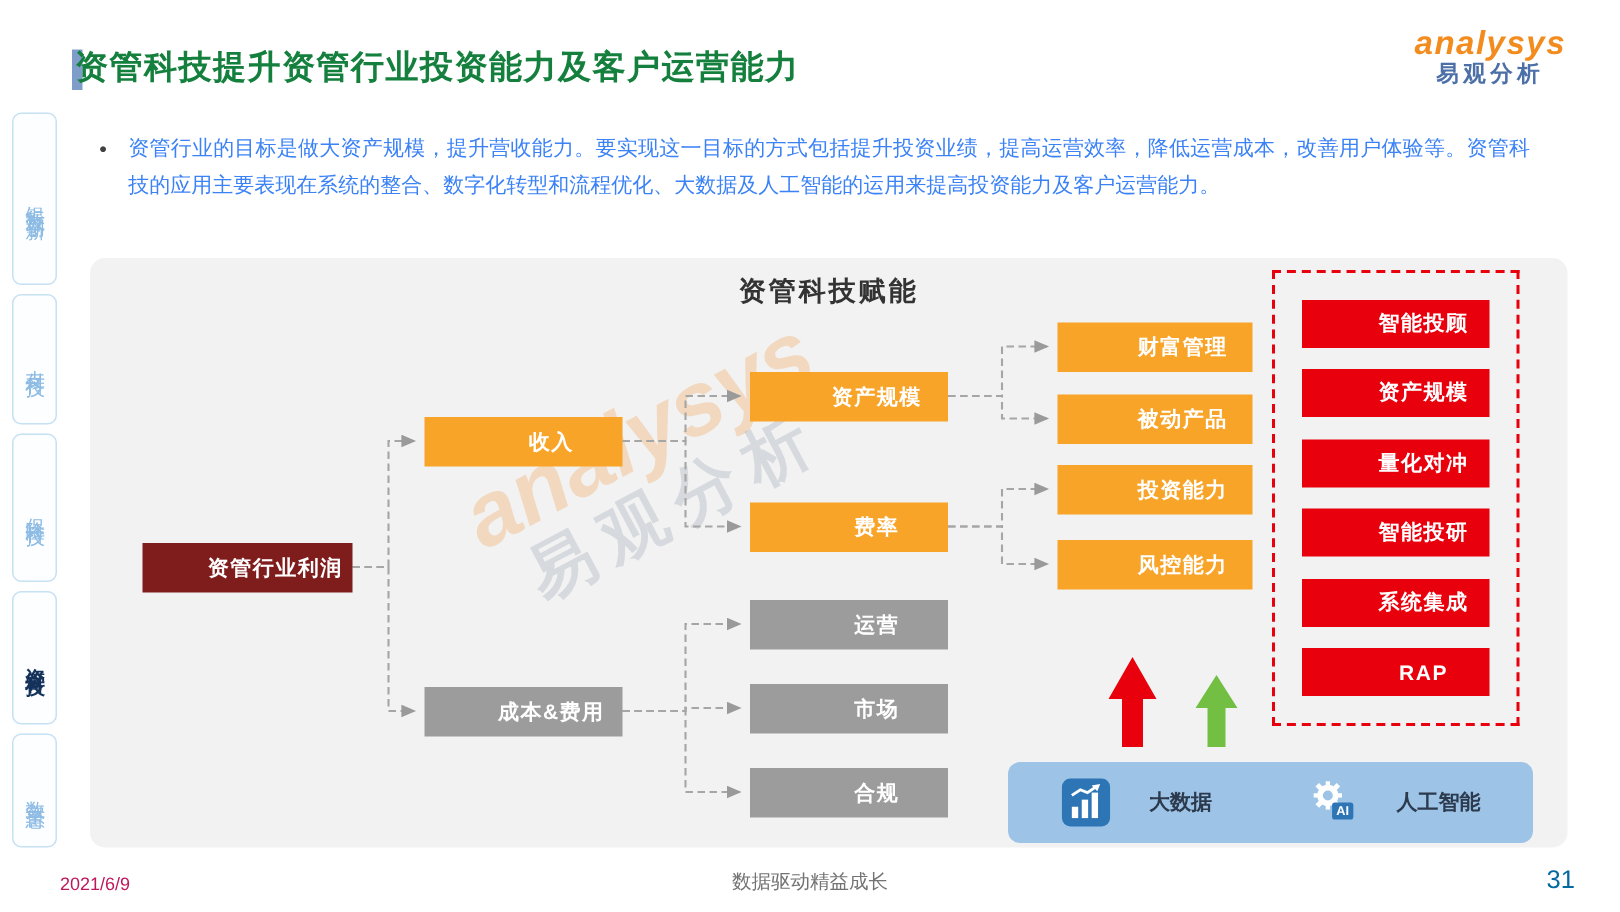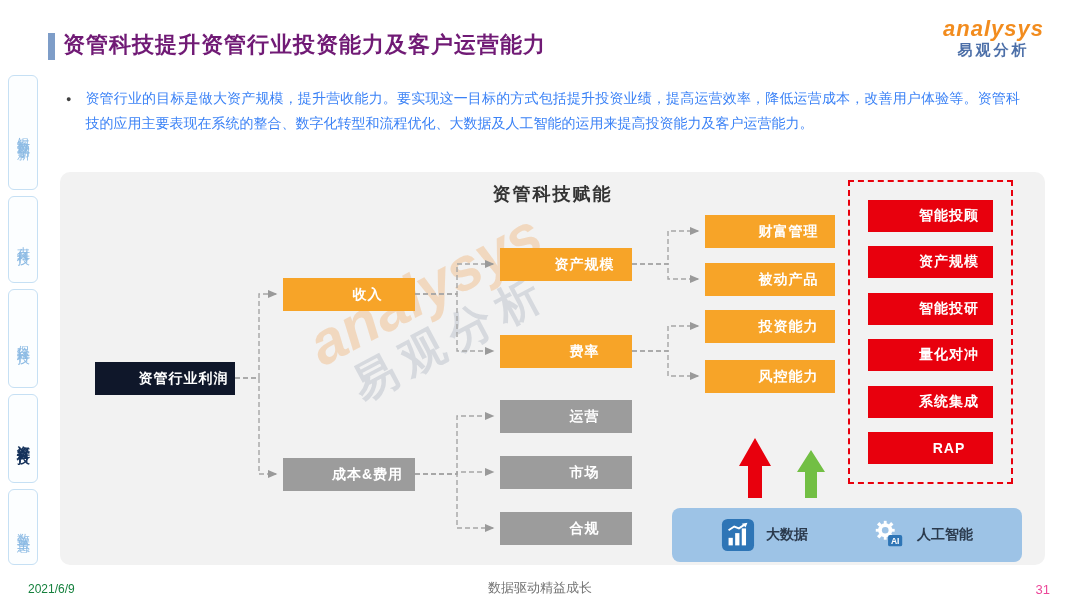--- a/index.html
+++ b/index.html
@@ -4,21 +4,21 @@
 <style>
   * { margin:0; padding:0; box-sizing:border-box; }
   html,body { width:1080px; height:608px; }
   body {
     position:relative; background:#ffffff; overflow:hidden;
     font-family:"Liberation Sans", sans-serif; color:#1a1a1a;
   }
 
   
   .title-accent { position:absolute; left:48px; top:33px; width:7px; height:27px; background:#7E9DC8; }
-  .page-title { position:absolute; left:63px; top:30px; font-size:22px; font-weight:bold; color:#701a75; letter-spacing:1px; }
+  .page-title { position:absolute; left:50px; top:30px; font-size:22px; font-weight:bold; color:#15803d; letter-spacing:1px; }
 
   .logo { position:absolute; right:36px; top:16px; text-align:center; line-height:1.15; }
   .logo-brand { color:#F28C1E; font-size:22px; font-weight:bold; font-style:italic; letter-spacing:1px; }
   .logo-cn { color:#4C6FA8; font-size:15px; font-weight:bold; letter-spacing:3px; }
 
   
   .intro { position:absolute; left:66px; top:86px; width:954px; display:flex; gap:14px; }
   .bullet { font-size:9px; color:#404040; margin-top:8px; }
   .intro-text { font-size:14px; line-height:1.8; text-align:justify; color:#3b82f6; }
 
@@ -35,50 +35,50 @@
   
   .diagram { position:absolute; left:60px; top:172px; width:985px; height:393px; background:#F2F2F2; border-radius:10px; }
   .diagram-title { position:absolute; top:10px; left:0; right:0; text-align:center; font-size:18px; font-weight:bold; color:#333; letter-spacing:2px; }
 
   .connectors { position:absolute; left:0; top:0; }
 
   .box {
     position:absolute; display:flex; align-items:center; justify-content:center;
     color:#fff; font-size:14px; font-weight:600; letter-spacing:1px;padding-left:37px;
   }
-  .box.blue   { background:#0f172a; }
+  .box.blue   { background:#7f1d1d; }
   .box.orange { background:#F7A428; }
   .box.gray   { background:#9C9C9C; }
   .box.red    { background:#E8000D; }
 
   .tech-panel {
     position:absolute; left:788px; top:8px; width:165px; height:304px;
     border:2px dashed #E8000D;
     display:flex; flex-direction:column; justify-content:space-between;
     padding:18px;
   }
   .tech-panel .box.red { position:static; width:100%; height:32px; }
 
   .legend {
     position:absolute; left:612px; top:336px; width:350px; height:54px;
     background:#9DC3E6; border-radius:8px;
     display:flex; align-items:center; justify-content:center; gap:64px;
   }
-  .legend-item { display:flex; align-items:center; gap:11px; color:#2b3a4d; font-size:14px; font-weight:bold; }
+  .legend-item { display:flex; align-items:center; gap:25px; color:#2b3a4d; font-size:14px; font-weight:bold; }
   .legend-icon { display:inline-flex; }
 
   
   .watermark { position:absolute; left:250px; top:85px; transform:rotate(-28deg); text-align:center; pointer-events:none; }
   .wm1 { font-size:60px; font-weight:bold; font-style:italic; color:rgba(242,150,60,0.28); line-height:1; }
   .wm2 { font-size:44px; font-weight:bold; color:rgba(150,160,175,0.30); letter-spacing:10px; line-height:1.1; }
 
   
-  .footer-date   { position:absolute; left:28px;  bottom:12px; font-size:12px; color:#15803d; }
+  .footer-date   { position:absolute; left:40px;  bottom:12px; font-size:12px; color:#be185d; }
   .footer-slogan { position:absolute; left:0; right:0; bottom:11px; text-align:center; font-size:13px; color:#737373; }
-  .footer-page   { position:absolute; right:30px; bottom:11px; font-size:13px; color:#ec4899; }
+  .footer-page   { position:absolute; right:30px; bottom:11px; font-size:17px; color:#0369a1; }
 </style>
 </head>
 <body>
 
 <div class="title-accent"></div>
 <h1 class="page-title">资管科技提升资管行业投资能力及客户运营能力</h1>
 
 <div class="logo">
   <div class="logo-brand">analysys</div>
   <div class="logo-cn">易观分析</div>
@@ -142,22 +142,22 @@
   <div class="box gray" style="left:440px; top:284px; width:132px; height:33px">市场</div>
   <div class="box gray" style="left:440px; top:340px; width:132px; height:33px">合规</div>
   <div class="box orange" style="left:645px; top:43px;  width:130px; height:33px">财富管理</div>
   <div class="box orange" style="left:645px; top:91px;  width:130px; height:33px">被动产品</div>
   <div class="box orange" style="left:645px; top:138px; width:130px; height:33px">投资能力</div>
   <div class="box orange" style="left:645px; top:188px; width:130px; height:33px">风控能力</div>
 
   <div class="tech-panel">
     <div class="box red">智能投顾</div>
     <div class="box red">资产规模</div>
+    <div class="box red">量化对冲</div>
     <div class="box red">智能投研</div>
-    <div class="box red">量化对冲</div>
     <div class="box red">系统集成</div>
     <div class="box red">RAP</div>
   </div>
 
   <div class="legend">
     <div class="legend-item">
       <span class="legend-icon">
         <svg viewBox="0 0 36 36" width="34" height="34">
           <rect x="1" y="1" width="34" height="34" rx="6" fill="#2E75B6"></rect>
           <rect x="8" y="21" width="4.5" height="8" fill="#fff"></rect>

